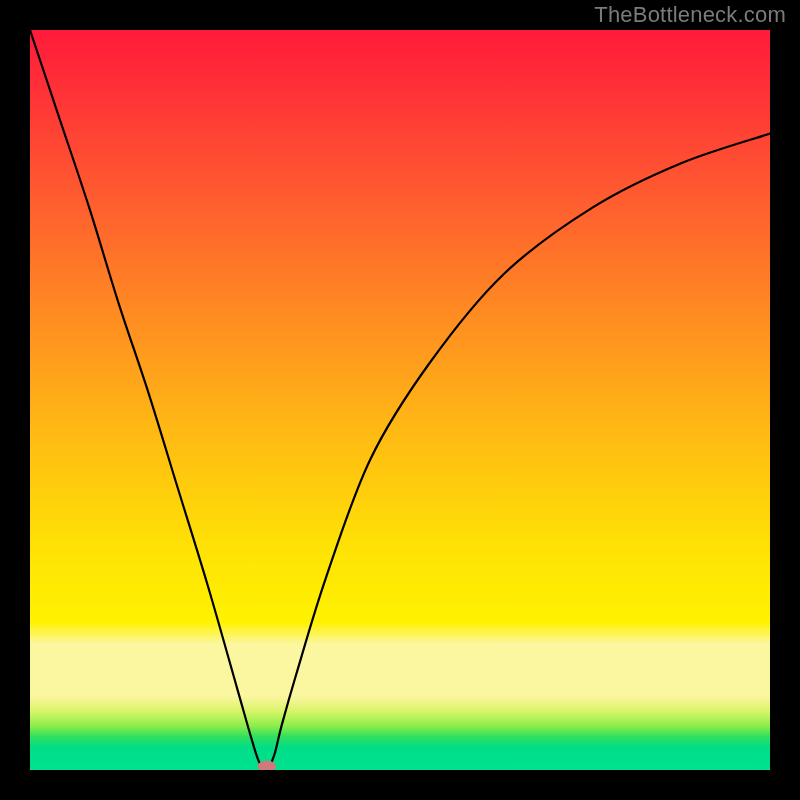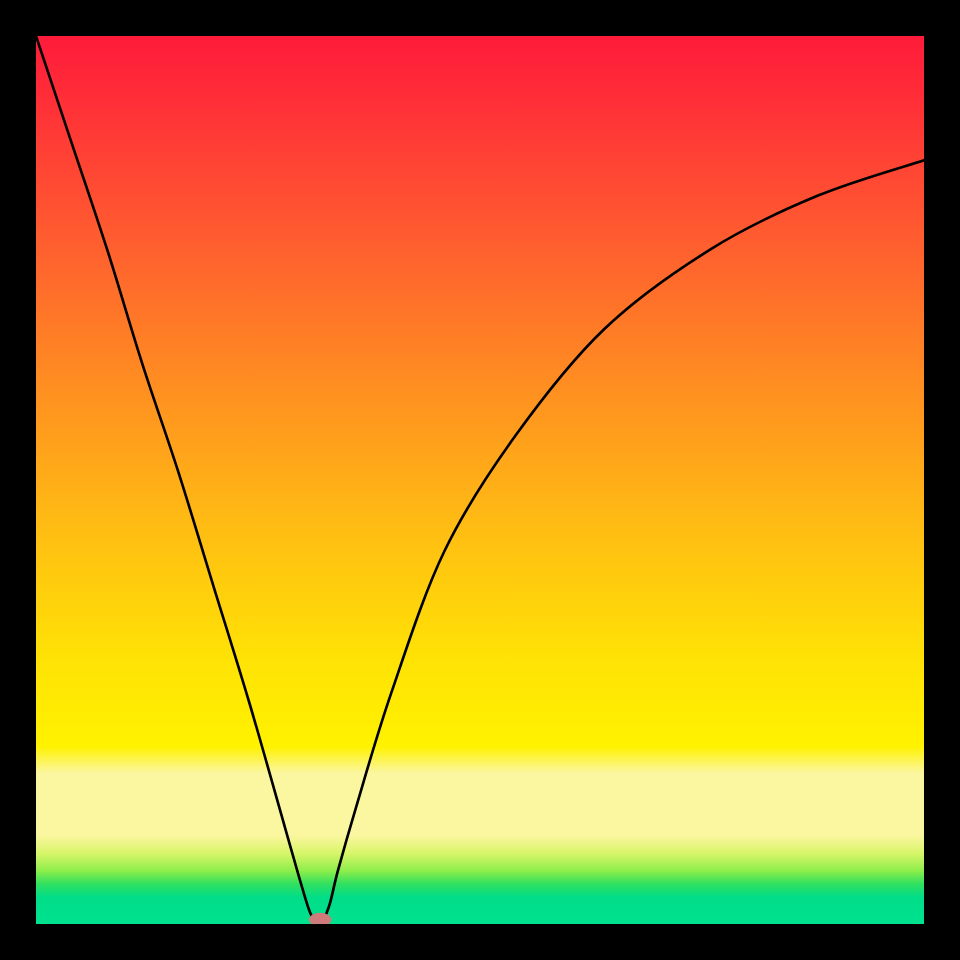--- a/index.html
+++ b/index.html
@@ -70,20 +70,21 @@
   }
   .marker {
     fill: #cf7b7b;
     stroke: #cf7b7b;
   }
 </style>
 </head>
 <body>
 
 <div class="outer">
+  <div class="watermark">TheBottleneck.com</div>
 
   <div class="plot-area">
     <div class="gradient"></div>
     <svg class="curve" viewBox="0 0 740 740" preserveAspectRatio="none">
       <path id="curve-path" d="M 0.0 0.0 C 4.9 14.8, 19.7 59.2, 29.6 88.8 C 39.5 118.4, 49.3 146.8, 59.2 177.6 C 69.1 208.4, 78.9 243.0, 88.8 273.8 C 98.7 304.6, 108.5 331.8, 118.4 362.6 C 128.3 393.4, 138.1 426.7, 148.0 458.8 C 157.9 490.9, 167.7 521.7, 177.6 555.0 C 187.5 588.3, 199.8 632.7, 207.2 658.6 C 214.6 684.5, 218.3 698.1, 222.0 710.4 C 225.7 722.7, 226.9 727.7, 229.4 732.6 C 231.9 737.5, 234.3 741.2, 236.8 740.0 C 239.3 738.8, 241.7 732.6, 244.2 725.2 C 246.7 717.8, 247.9 709.2, 251.6 695.6 C 255.3 682.0, 259.0 668.5, 266.4 643.8 C 273.8 619.1, 283.7 583.4, 296.0 547.6 C 308.3 511.8, 323.1 465.0, 340.4 429.2 C 357.7 393.4, 377.4 363.8, 399.6 333.0 C 421.8 302.2, 446.5 270.1, 473.6 244.2 C 500.7 218.3, 532.8 196.1, 562.4 177.6 C 592.0 159.1, 621.6 145.5, 651.2 133.2 C 680.8 120.9, 725.2 108.5, 740.0 103.6"></path>
       <ellipse id="min-marker" class="marker" cx="236.8" cy="736.3" rx="8.9" ry="5.2"></ellipse>
     </svg>
   </div>
 </div>
 

